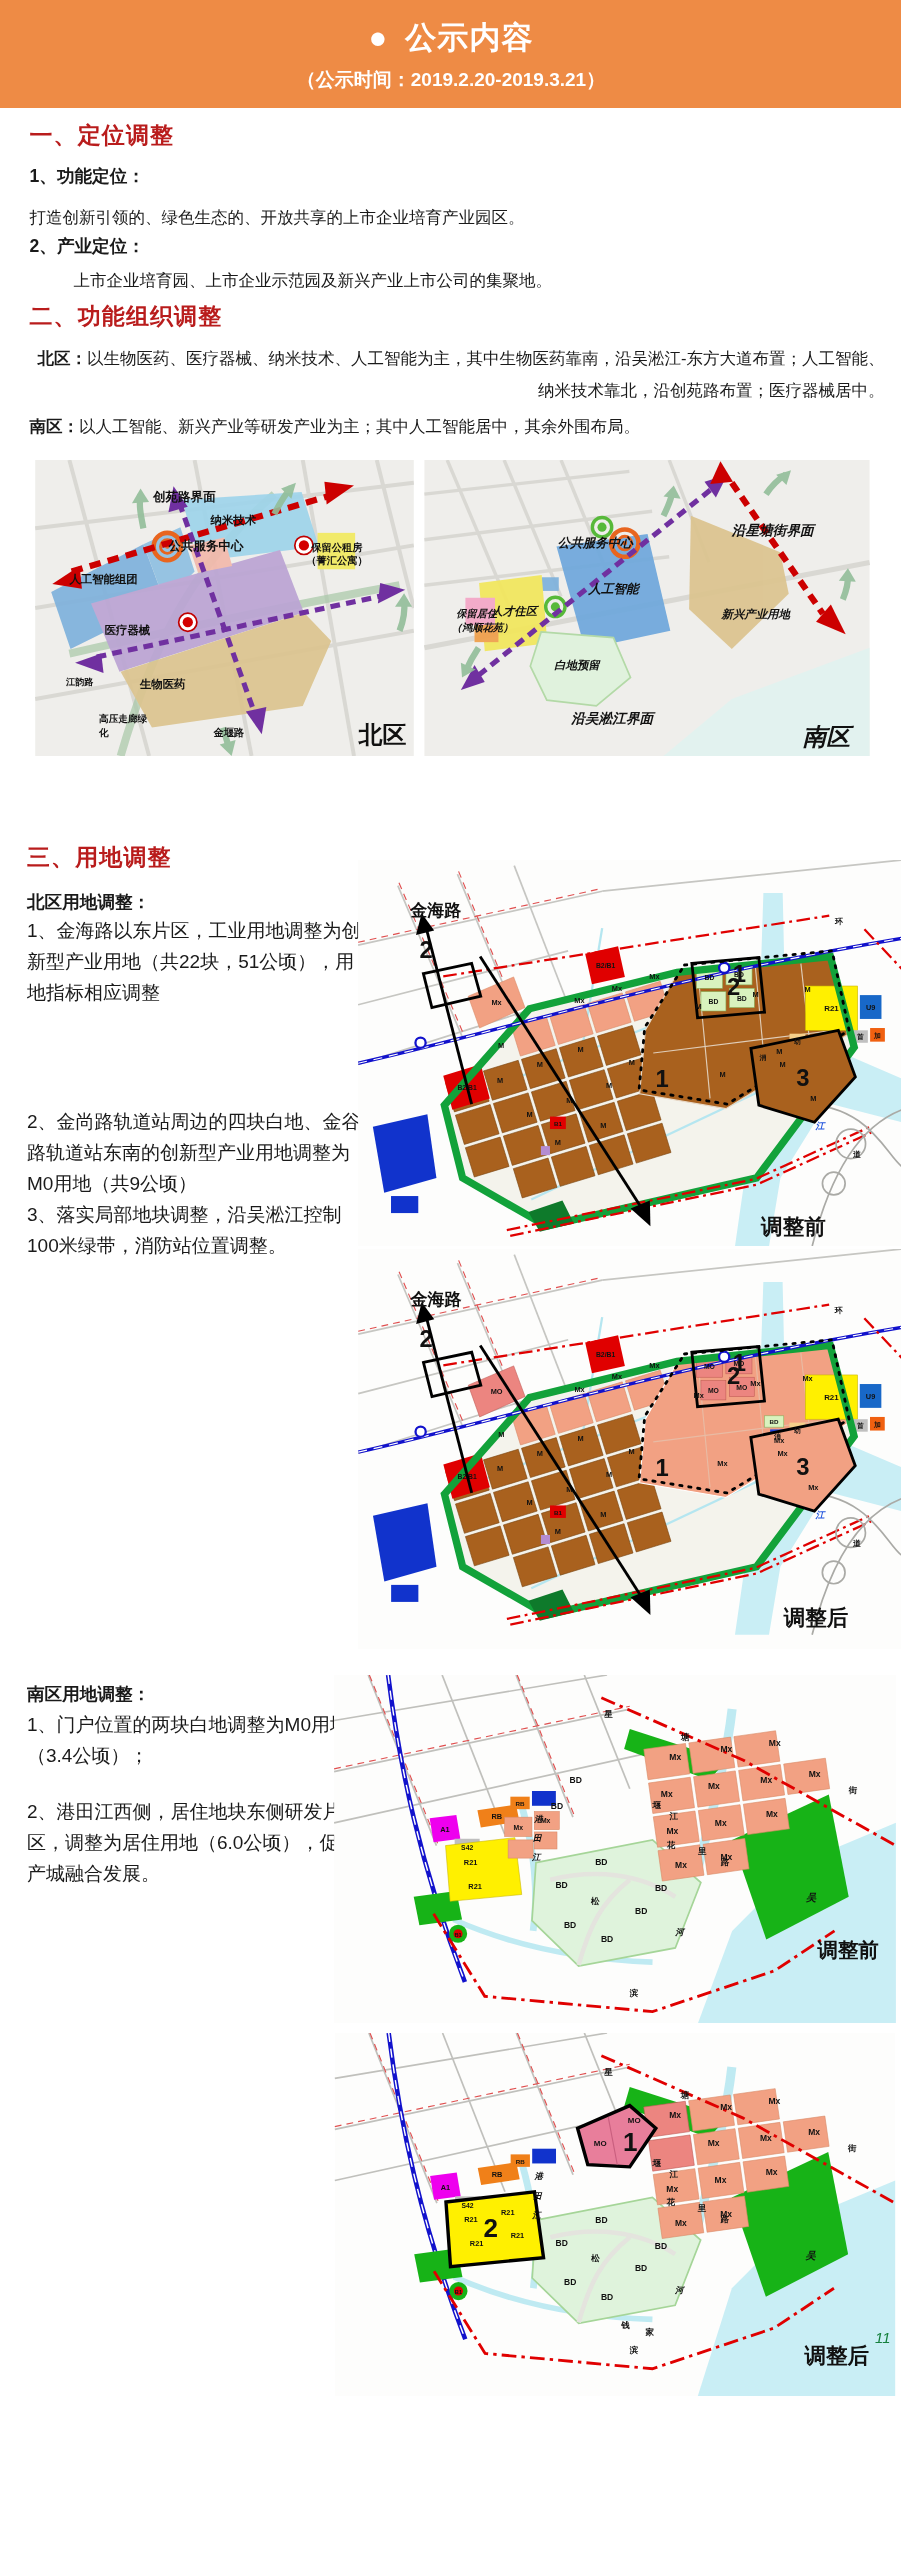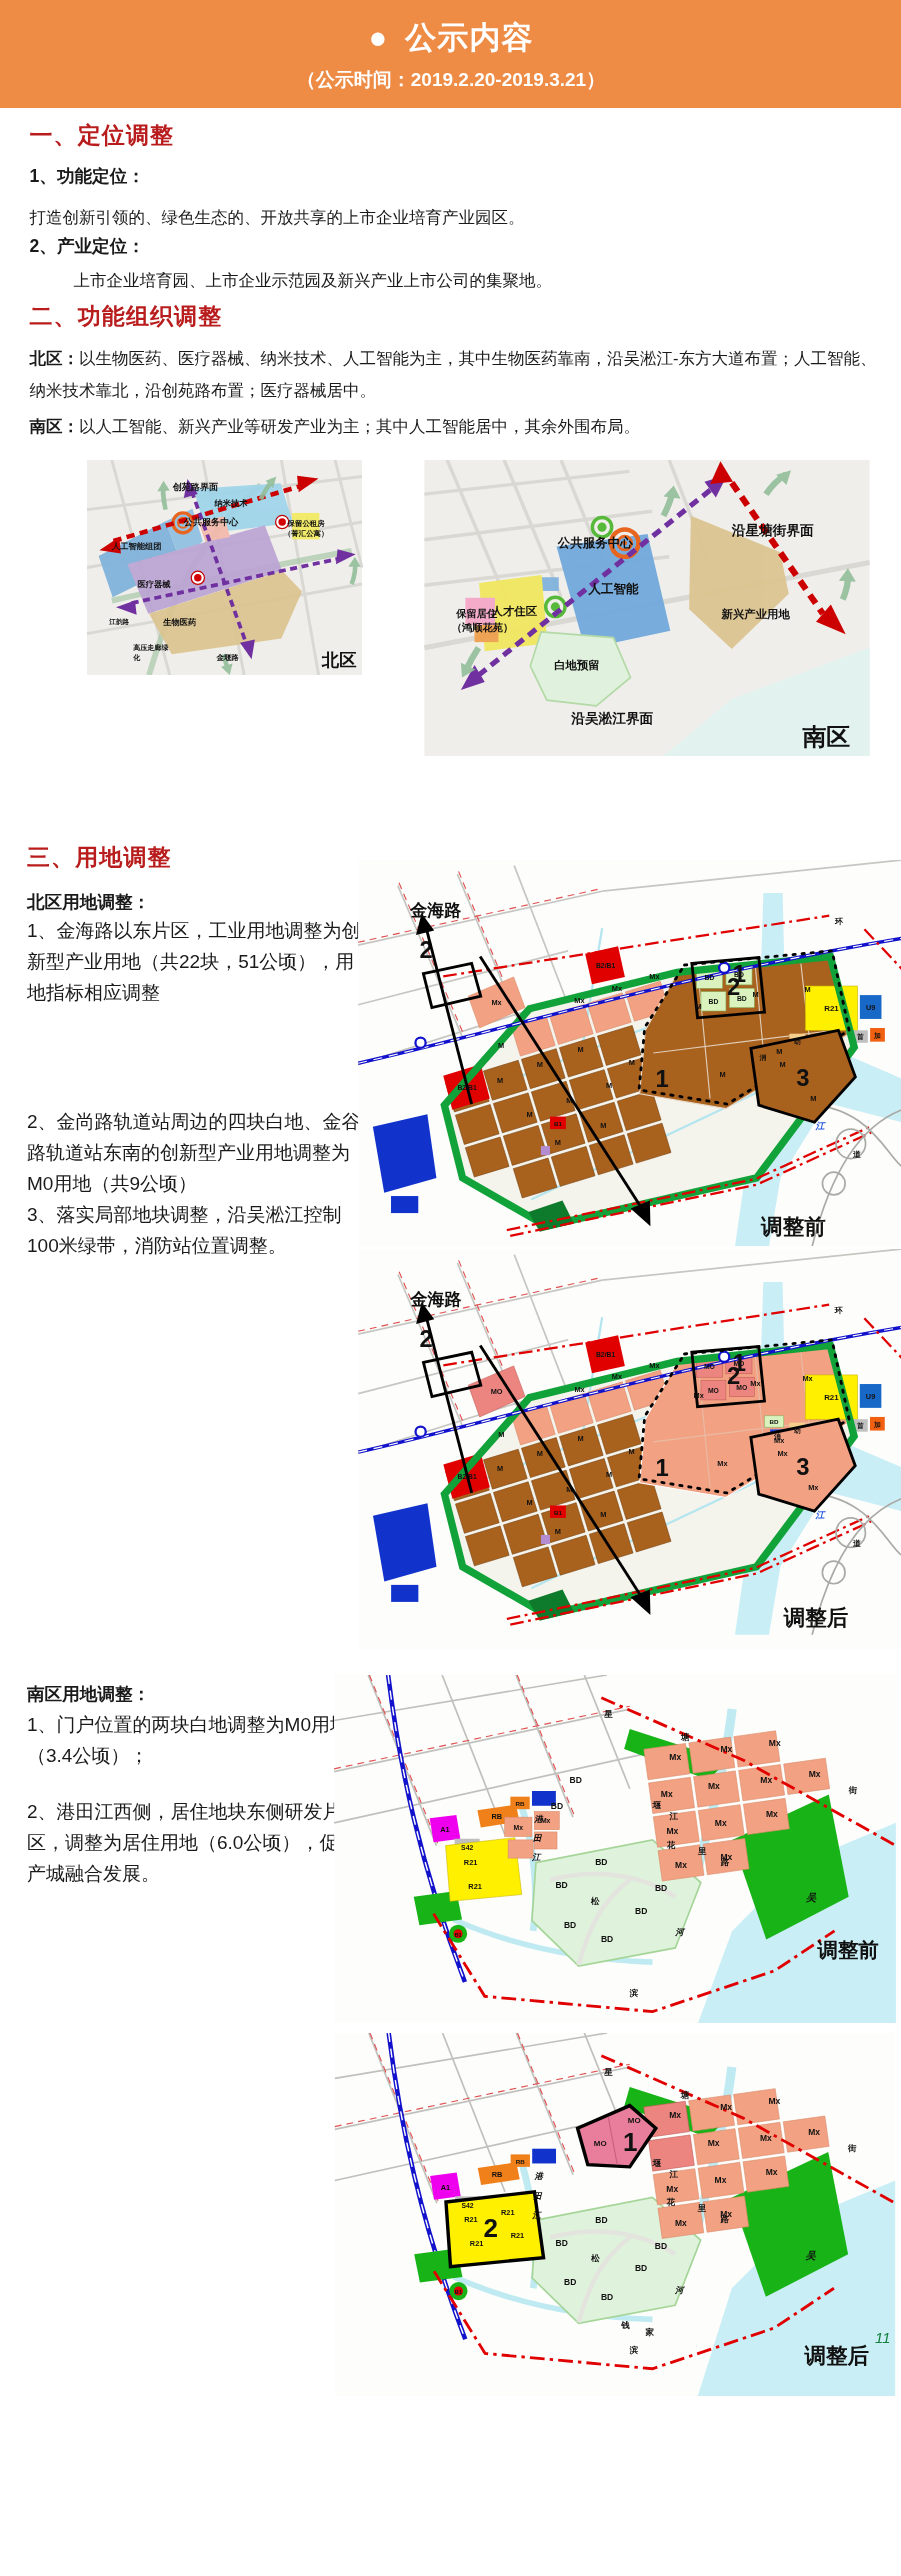--- a/index.html
+++ b/index.html
@@ -43,24 +43,24 @@
     <div class="abs h-sub">（公示时间：2019.2.20-2019.3.21）</div>
   </div>
 
   <div class="abs red-h" style="left:29.5px;top:120px;">一、定位调整</div>
   <div class="abs sub-h" style="left:29.5px;top:164px;">1、功能定位：</div>
   <div class="abs body-t" style="left:29.5px;top:201px;width:852px;">打造创新引领的、绿色生态的、开放共享的上市企业培育产业园区。</div>
   <div class="abs sub-h" style="left:29.5px;top:234px;">2、产业定位：</div>
   <div class="abs body-t" style="left:29.5px;top:264px;width:852px;margin-left:44px;">上市企业培育园、上市企业示范园及新兴产业上市公司的集聚地。</div>
 
   <div class="abs red-h" style="left:29.5px;top:301px;">二、功能组织调整</div>
-  <div class="abs body-t" style="left:29.5px;top:342px;width:855px;"><b class="b">北区：</b><span>以生物医药、医疗器械、纳米技术、人工智能为主，其中生物医药靠南，沿吴淞江-东方大道布置；人工智能、纳米技术靠北，沿创苑路布置；医疗器械居中。</span></div>
+  <div class="abs body-t" style="left:29.5px;top:342px;width:855px;text-align:right;"><b class="b">北区：</b><span>以生物医药、医疗器械、纳米技术、人工智能为主，其中生物医药靠南，沿吴淞江-东方大道布置；人工智能、纳米技术靠北，沿创苑路布置；医疗器械居中。</span></div>
   <div class="abs body-t" style="left:29.5px;top:410px;width:855px;"><b class="b">南区：</b><span>以人工智能、新兴产业等研发产业为主；其中人工智能居中，其余外围布局。</span></div>
 
-  <div class="abs mapbox" style="left:35px;top:460px;width:379px;height:215px;">
+  <div class="abs mapbox" style="left:35px;top:460px;width:379px;height:296px;">
     <svg viewBox="0 0 665 520">
       <rect width="665" height="520" fill="#EFEEEB"></rect>
       <g stroke="#D9D8D3" stroke-width="7" fill="none">
         <path d="M0,120 L665,40"></path>
           <path d="M0,260 L665,150"></path>
           <path d="M0,420 L665,300"></path>
         <path d="M60,0 L200,520"></path>
           <path d="M280,0 L380,520"></path>
           <path d="M470,0 L560,520"></path>
           <path d="M600,0 L665,260"></path>
@@ -121,21 +121,21 @@
       <text x="162" y="306" font-size="20" class="t-b" text-anchor="middle">医疗器械</text>
       <text x="224" y="400" font-size="20" class="t-b" text-anchor="middle">生物医药</text>
       <text x="78" y="396" font-size="16" class="t-b" text-anchor="middle">江韵路</text>
       <text x="112" y="460" font-size="17" class="t-b">高压走廊绿</text>
       <text x="112" y="484" font-size="17" class="t-b">化</text>
       <text x="340" y="484" font-size="18" class="t-b" text-anchor="middle">金堰路</text>
       <text x="610" y="498" font-size="42" class="t-b" text-anchor="middle">北区</text>
     </svg>
   </div>
 
-  <div class="abs mapbox" style="left:423px;top:460px;width:448px;height:296px;">
+  <div class="abs mapbox" style="left:423px;top:460px;width:448px;height:296px;font-style:italic;">
     <svg viewBox="0 0 782 520">
       <rect width="782" height="520" fill="#EFEEEB"></rect>
       <g stroke="#D9D8D3" stroke-width="6" fill="none">
         <path d="M0,60 L360,20"></path>
           <path d="M0,140 L400,90"></path>
           <path d="M0,220 L430,170"></path>
         <path d="M40,0 L150,260"></path>
           <path d="M140,0 L240,240"></path>
           <path d="M240,0 L330,220"></path>
         <path d="M0,330 L782,180" stroke-width="9"></path>

